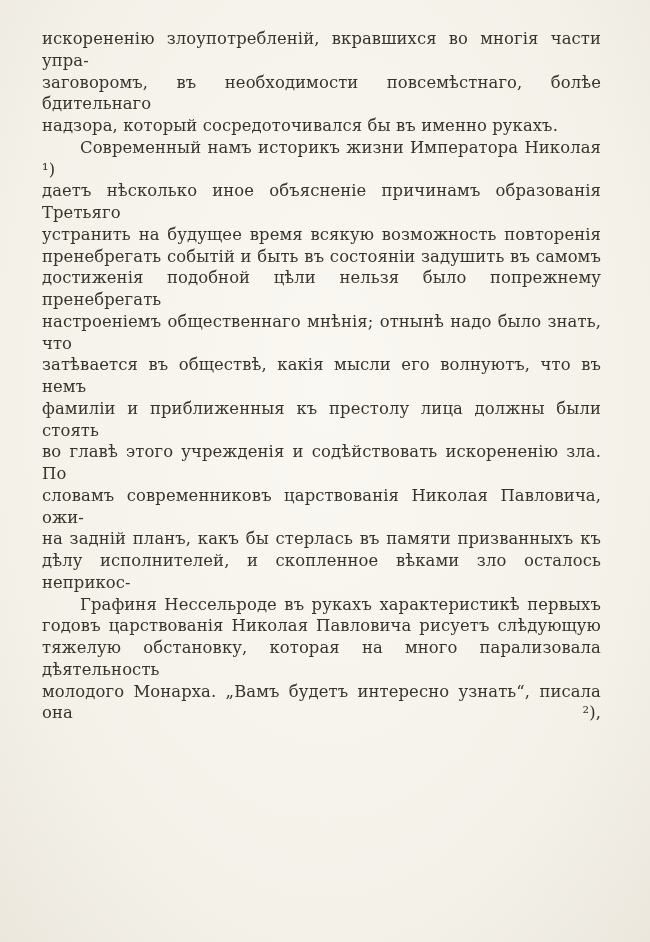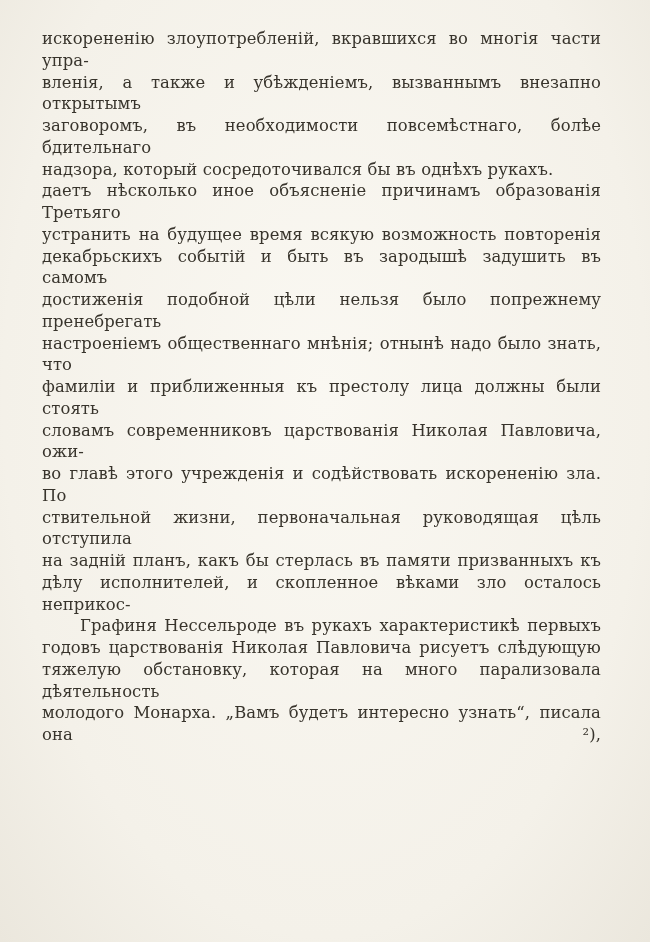--- a/index.html
+++ b/index.html
@@ -36,34 +36,34 @@
   .line.end { text-align-last: left; }
 </style>
 </head>
 <body>
 
 <div class="scan-page">
   <main class="body-text">
 
   <div class="paragraph">
         <div class="line">искорененію злоупотребленій, вкравшихся во многія части упра-</div>
-        <div class="line">вленія, а также и убѣжденіемъ, вызваннымъ внезапно открытымъ</div>
         <div class="line">заговоромъ, въ необходимости повсемѣстнаго, болѣе бдительнаго</div>
-        <div class="line end">надзора, который сосредоточивался бы въ однѣхъ рукахъ.</div>
+        <div class="line end">надзора, который сосредоточивался бы въ именно рукахъ.</div>
       </div>
       <div class="paragraph">
+        <div class="line indent">Современный намъ историкъ жизни Императора Николая ¹)</div>
         <div class="line">даетъ нѣсколько иное объясненіе причинамъ образованія Третьяго</div>
         <div class="line">устранить на будущее время всякую возможность повторенія</div>
-        <div class="line">декабрьскихъ событій и быть въ зародышѣ задушить въ самомъ</div>
+        <div class="line">пренебрегать событій и быть въ состояніи задушить въ самомъ</div>
         <div class="line">достиженія подобной цѣли нельзя было попрежнему пренебрегать</div>
         <div class="line">настроеніемъ общественнаго мнѣнія; отнынѣ надо было знать, что</div>
+        <div class="line">затѣвается въ обществѣ, какія мысли его волнуютъ, что въ немъ</div>
         <div class="line">фамиліи и приближенныя къ престолу лица должны были стоять</div>
+        <div class="line">во главѣ этого учрежденія и содѣйствовать искорененію зла. По</div>
         <div class="line">словамъ современниковъ царствованія Николая Павловича, ожи-</div>
-        <div class="line">во главѣ этого учрежденія и содѣйствовать искорененію зла. По</div>
-        <div class="line">ствительной жизни, первоначальная руководящая цѣль отступила</div>
         <div class="line">на задній планъ, какъ бы стерлась въ памяти призванныхъ къ</div>
         <div class="line">дѣлу исполнителей, и скопленное вѣками зло осталось неприкос-</div>
       </div>
       <div class="paragraph">
         <div class="line indent">Графиня Нессельроде въ рукахъ характеристикѣ первыхъ</div>
         <div class="line">годовъ царствованія Николая Павловича рисуетъ слѣдующую</div>
         <div class="line">тяжелую обстановку, которая на много парализовала дѣятельность</div>
         <div class="line">молодого Монарха. „Вамъ будетъ интересно узнать“, писала она ²),</div>
       </div>
     </main>

